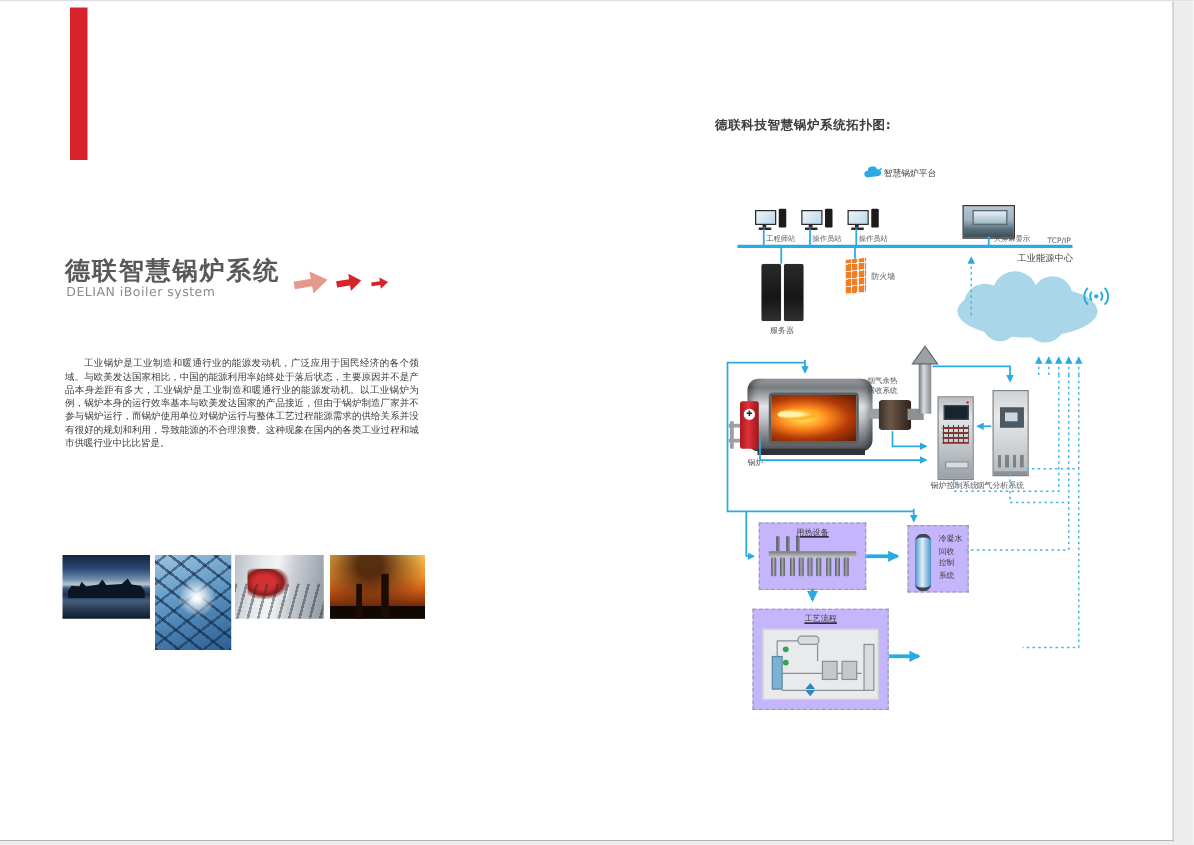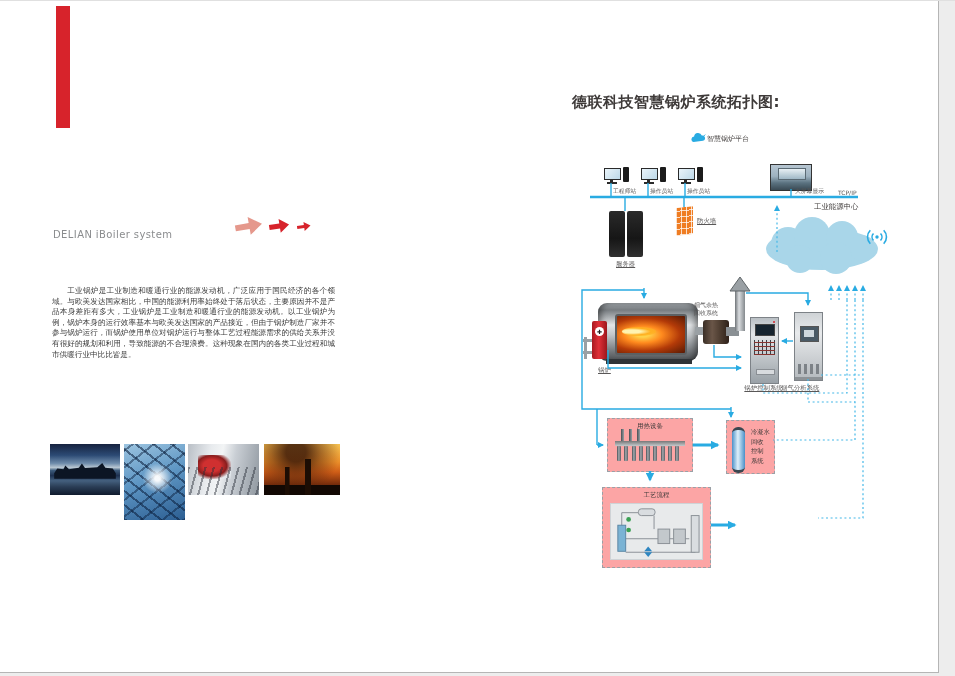--- a/index.html
+++ b/index.html
@@ -40,27 +40,27 @@
     repeating-linear-gradient(105deg, rgba(40,45,55,.45) 0 2px, transparent 2px 8px);}
   #ph4{left:264px;width:76px;background:linear-gradient(180deg,#f6c353 0%,#eb8f2a 35%,#cf5d17 55%,#7a2e0c 78%,#241007 100%);}
   #ph4::before{content:"";position:absolute;inset:0;background:
     radial-gradient(ellipse at 42% 16%, rgba(60,25,8,.85) 0 16%, rgba(90,40,12,.5) 40%, transparent 70%);}
   #ph4::after{content:"";position:absolute;inset:0;background:
     linear-gradient(#1c0d04,#1c0d04) 30% 100%/6% 55% no-repeat,
     linear-gradient(#1c0d04,#1c0d04) 58% 100%/8% 70% no-repeat,
     linear-gradient(0deg,#120803 0 20%, transparent 20%);}
 
   
-  .d-heading{left:572px;top:92px;font-size:15px;font-weight:bold;color:#3e3a39;letter-spacing:.5px;}
+  .d-heading{left:572px;top:92px;font-size:10px;font-weight:bold;color:#3e3a39;letter-spacing:.5px;}
   .platform-label{left:707px;top:133px;font-size:7px;color:#3e3a39;}
   .platform-icon{left:690px;top:132px;width:16px;height:11px;}
 
   .lbl{position:absolute;color:#595757;}
   .lbl-xs{font-size:5.8px;}
-  .lbl-s{font-size:6.4px;text-decoration:underline;}
+  .lbl-s{font-size:6.4px;}
   .lbl-m{font-size:7.4px;color:#3e3a39;}
 
   
   .ws{position:absolute;top:166px;width:26px;height:17px;}
   .ws .mon{position:absolute;left:0;top:1px;width:15px;height:10px;border:1.5px solid #2a2a2a;background:linear-gradient(135deg,#eaf4fa,#bcd8e8);}
   .ws .stand{position:absolute;left:6px;top:13px;width:3px;height:2px;background:#2a2a2a;}
   .ws .base{position:absolute;left:3px;top:15px;width:10px;height:1.5px;background:#2a2a2a;}
   .ws .tower{position:absolute;right:1px;top:0;width:6px;height:15px;background:#1b1b1b;border-radius:1px;}
 
   .big-screen{left:770px;top:163px;width:40px;height:25px;border:1px solid #333;background:linear-gradient(180deg,#b7c6d2 0%,#9db2c0 45%,#5a7280 72%,#3a4a54 100%);}
@@ -110,21 +110,21 @@
                repeating-linear-gradient(90deg,#3c4248 0 1.5px, transparent 1.5px 4px);}
   #cab1 .slot{position:absolute;left:5px;bottom:8px;width:17px;height:4px;background:#d8dbde;border:1px solid #8a8f94;}
   #cab2{left:794px;top:311px;width:27px;height:67px;background:linear-gradient(180deg,#cfd3d6,#e8eaec 30%,#b4b9bd);}
   #cab2 .scr{position:absolute;left:5px;top:13px;width:17px;height:14px;background:#4a5a66;border:1px solid #555;}
   #cab2 .scr i{position:absolute;left:3px;top:3px;width:10px;height:7px;background:#cfd8de;}
   #cab2 .bottles{position:absolute;left:3px;bottom:6px;width:21px;height:10px;
     background:repeating-linear-gradient(90deg,#7d8287 0 3px, transparent 3px 6px);}
   #cab2 .base{position:absolute;left:0;bottom:0;width:100%;height:3px;background:#8d9296;}
 
   
-  .dash-box{position:absolute;border:1px dashed #9aa0a6;background:#fca5a5;}
+  .dash-box{position:absolute;border:1px dashed #9aa0a6;background:#c4b5fd;text-decoration:underline;}
   .box-label{text-align:center;font-size:6.5px;color:#3e3a39;margin-top:3px;}
   #box-heat{left:607px;top:417px;width:84px;height:52px;}
   .manifold-bar{position:absolute;left:7px;top:22px;width:70px;height:5px;background:linear-gradient(180deg,#777,#c5c9cc);}
   .manifold-pipes{position:absolute;left:9px;top:27px;width:68px;height:15px;display:flex;gap:3.3px;}
   .manifold-pipes span{width:4px;height:15px;background:linear-gradient(90deg,#4a4f54,#a3a8ad 45%,#5a5f64);border-radius:1px;}
   .manifold-top span{position:absolute;width:3px;height:12px;top:10px;background:linear-gradient(90deg,#4a4f54,#9aa0a5);}
   .mt1{left:13px;} .mt2{left:21px;} .mt3{left:29px;}
 
   #box-cond{left:726px;top:419px;width:47px;height:52px;}
   .cond-tank{position:absolute;left:5px;top:6px;width:13px;height:40px;border-radius:6px;
@@ -143,20 +143,21 @@
   .dcs-link{position:absolute;left:36px;top:24px;width:9px;border-top:1px dashed #555;}
 
   .overlay{position:absolute;left:0;top:0;width:955px;height:676px;pointer-events:none;}
 </style>
 </head>
 <body>
 
 <div id="page">
 
   <div class="abs red-bar"></div>
+  <div class="abs title">德联智慧锅炉系统</div>
   <div class="abs subtitle">DELIAN iBoiler system</div>
 
   <svg class="abs title-arrows" viewBox="0 0 90 34">
     <g transform="translate(2,7) rotate(-10 14 9)">
       <path d="M0,7 H14 V1 L27,10 L14,19 V13 H0 Z" fill="#e5988c"></path>
     </g>
     <g transform="translate(36,9) rotate(-9 10 7)">
       <path d="M0,5.5 H10.5 V1 L20,8 L10.5,15 V10.5 H0 Z" fill="#d7232b"></path>
     </g>
     <g transform="translate(64,12) rotate(-8 7 5)">

